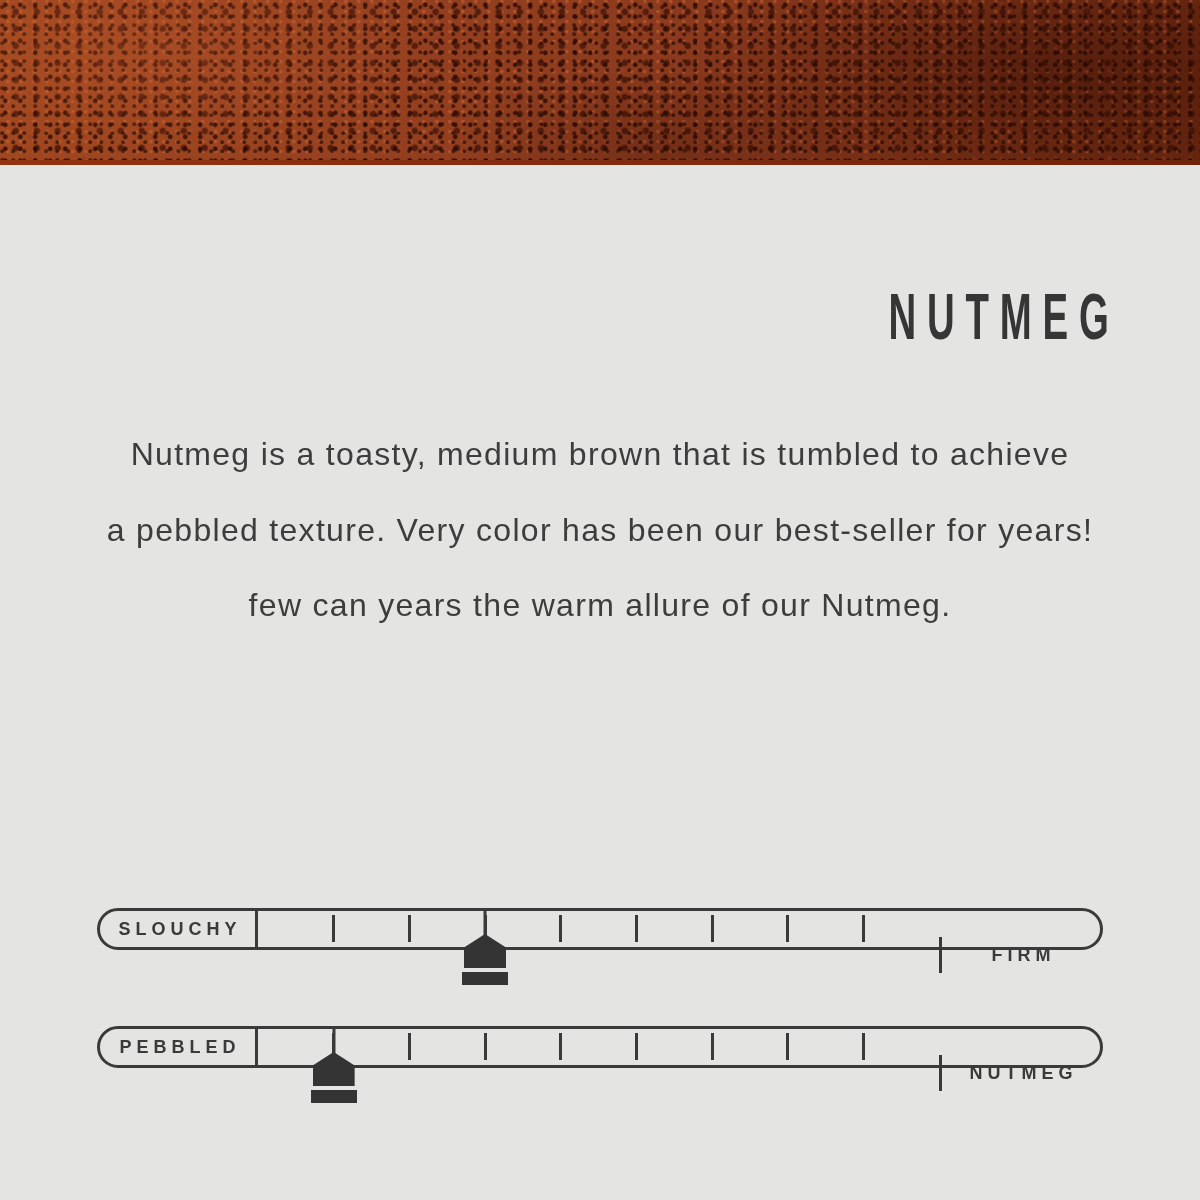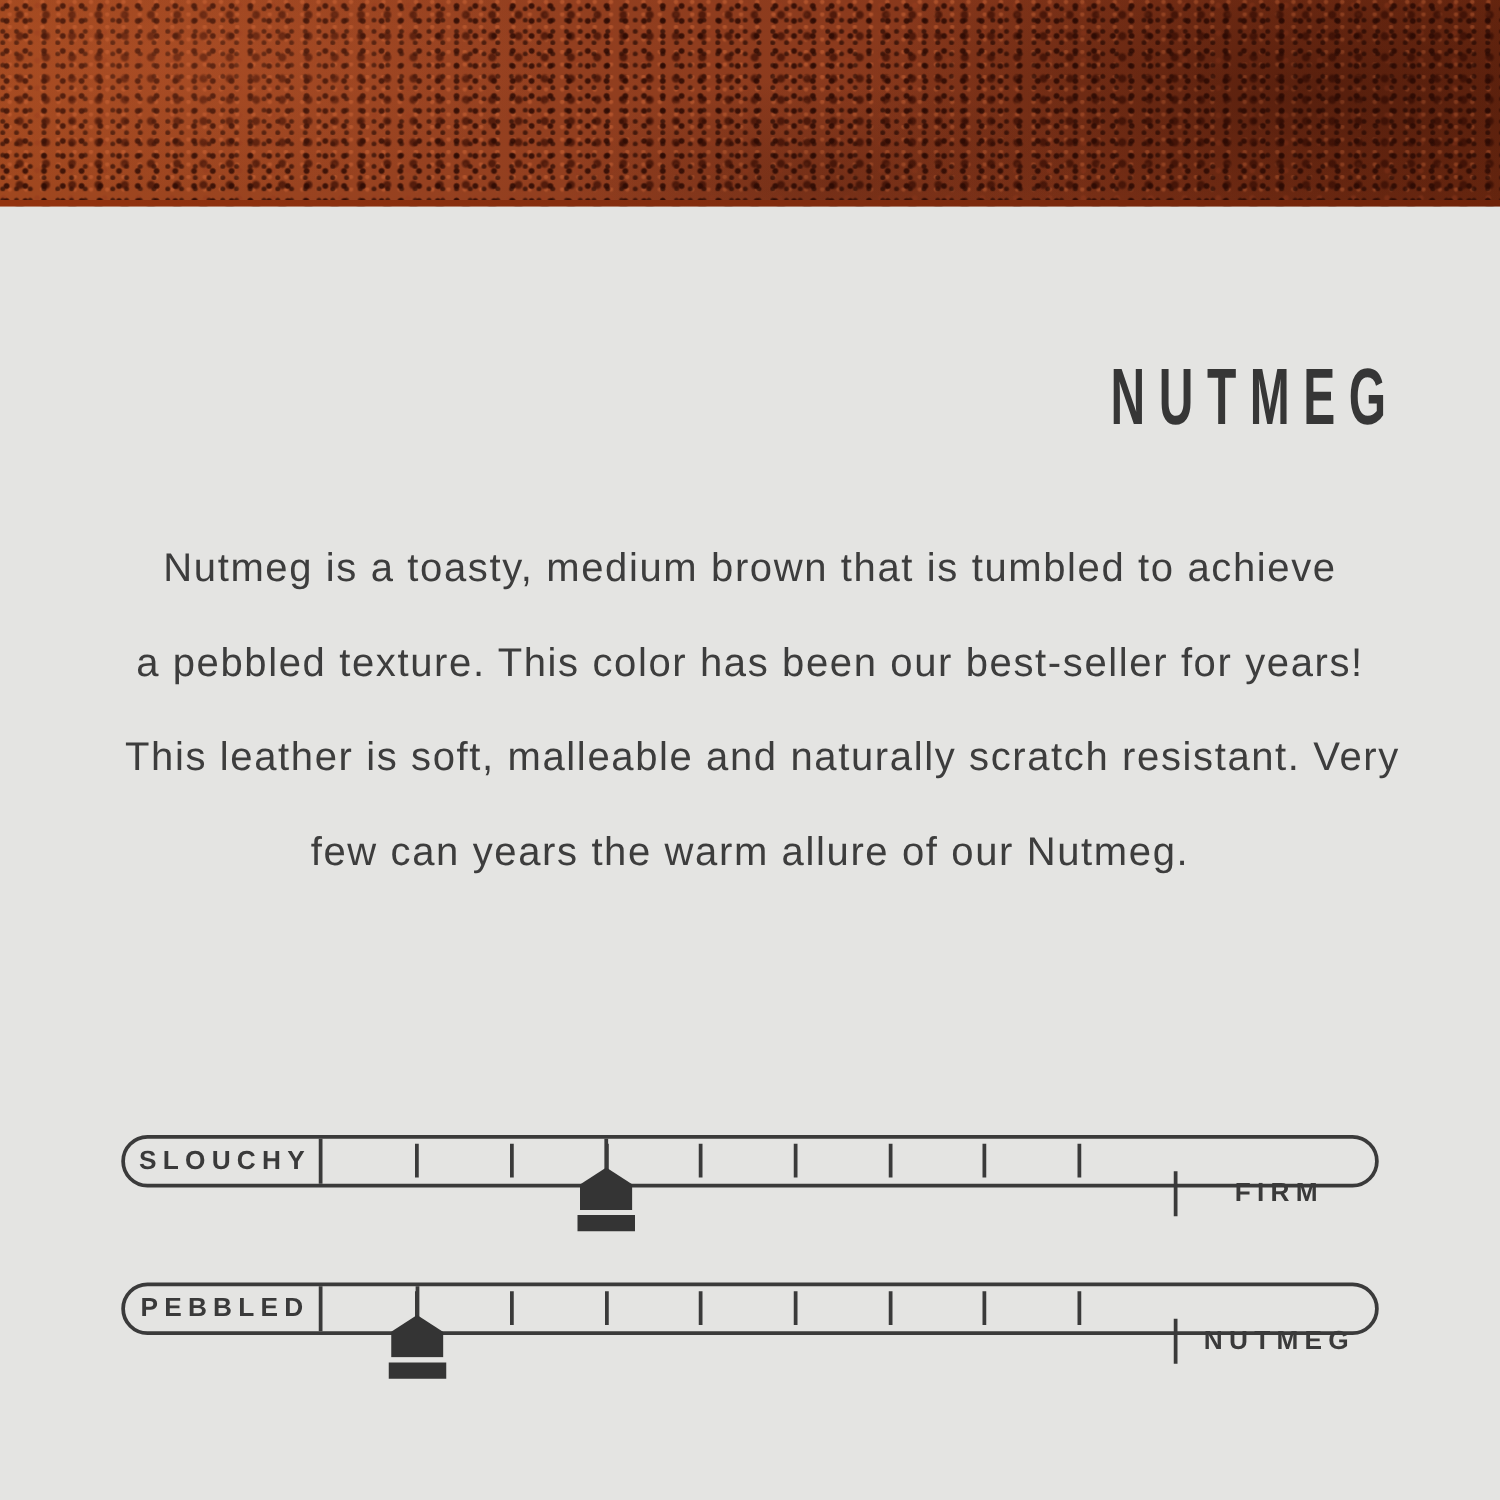--- a/index.html
+++ b/index.html
@@ -69,21 +69,21 @@
   .slider{position:absolute;left:0;width:1200px;height:80px;}
   .slider.first{top:908px;}
   .slider.second{top:1026px;}
   .track{
     position:absolute;left:97px;top:0;width:1006px;height:42px;
     border:3px solid var(--ink);border-radius:21px;
   }
   .sec{
     position:absolute;top:0;height:36px;
     display:flex;align-items:center;justify-content:center;
-    font-weight:bold;font-size:21px;letter-spacing:5px;text-indent:5px;
+    font-weight:bold;font-size:18px;letter-spacing:5px;text-indent:5px;
     color:var(--ink);
   }
   .sec.left{left:0;width:158px;border-right:3px solid var(--ink);}
   .sec.right{right:0;width:161px;border-left:3px solid var(--ink);margin-top:26px;}
   .ticks{position:absolute;left:0;top:0;width:1000px;height:36px;}
   .tick{position:absolute;top:4px;width:3px;height:27px;background:var(--ink);}
 
   .marker{position:absolute;top:0;width:48px;height:80px;transform:translateX(-50%);cursor:grab;}
   .marker .stem{
     position:absolute;left:50%;top:3px;width:3px;height:25px;
@@ -103,22 +103,21 @@
 <body>
 
 <div class="card">
 
   <div class="leather"></div>
 
   <h1 class="title"><span>NUTMEG</span></h1>
 
   <div class="desc">
     <div class="line">Nutmeg is a toasty, medium brown that is tumbled to achieve</div>
-    <div class="line">a pebbled texture. This color has been our best-seller for years!</div>
-    <div class="line">This leather is soft, malleable and naturally scratch resistant. Very</div>
+    <div class="line">a pebbled texture. Very color has been our best-seller for years!</div>
     <div class="line">few can years the warm allure of our Nutmeg.</div>
   </div>
 
   <div class="slider first">
     <div class="track">
       <div class="sec left">SLOUCHY</div>
       <div class="ticks">
           <div class="tick" style="left: 232.167px;"></div>
           <div class="tick" style="left: 307.833px;"></div>
           <div class="tick" style="left: 383.5px;"></div>

